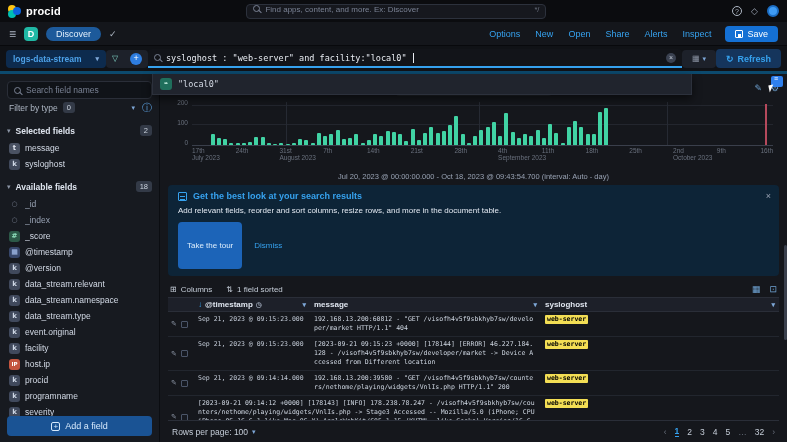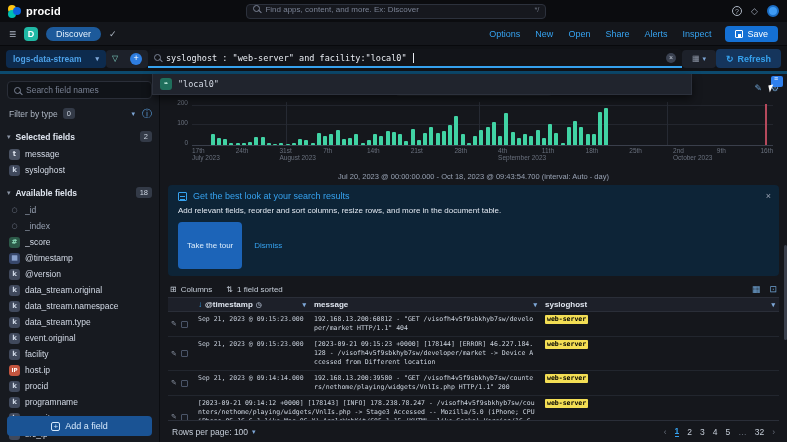--- a/index.html
+++ b/index.html
@@ -57,21 +57,21 @@
   .ac-item { height:20px; display:flex; align-items:center; gap:6px; padding:0 7px; background:#20242d; }
   .ac-icon { width:12px; height:12px; border-radius:3px; background:#1f6f5c; color:#d8fff2; font-size:8px; font-weight:bold; display:flex; align-items:center; justify-content:center; }
   .ac-text { font-family:"DejaVu Sans Mono", monospace; font-size:8.5px; color:#d4dae5; }
 
   
   .content { flex:1; display:flex; min-height:0; background:#15171c; }
 
   
   .sidebar { width:160px; flex:none; background:#171a20; border-right:1px solid #0b0d11; padding:7px 7px 0 7px; display:flex; flex-direction:column; position:relative; overflow:hidden; }
   .fld-search { height:18px; background:#101318; border:1px solid #2a2e38; border-radius:4px; display:flex; align-items:center; gap:5px; padding:0 6px; color:#7a8294; font-size:8.5px; flex:none; }
-  .filter-row { margin-top:6px; display:flex; align-items:center; gap:5px; flex:none; }
+  .filter-row { display:flex; align-items:center; gap:5px; flex:none; }
   .filter-ctl { flex:1; height:17px; display:flex; align-items:center; gap:5px; color:#aeb7c4; font-size:8.5px; padding:0 2px; }
   .cnt-badge { background:#333a47; color:#cdd5e0; font-size:7.5px; border-radius:3px; padding:0 4px; line-height:11px; }
   .filter-ctl .chev { margin-left:auto; }
   .icon-info { color:#5ba0e0; font-size:10px; }
   .sect-hdr { margin-top:9px; display:flex; align-items:center; gap:5px; flex:none; }
   .sect-hdr .chev { color:#8c95a5; }
   .sect-hdr .ttl { color:#dfe5ef; font-weight:bold; font-size:8.5px; }
   .sect-hdr .cnt-badge { margin-left:auto; }
   .fld-list { margin-top:4px; flex:none; }
   .fld-list.grow { flex:1; min-height:0; overflow:hidden; }
@@ -104,21 +104,21 @@
   .gridline { position:absolute; left:0; right:0; height:1px; background:#23262e; }
   .vline { position:absolute; top:0; bottom:0; width:1px; background:#262a33; }
   .bar { position:absolute; bottom:0; width:4px; border-radius:1px 1px 0 0; }
   .now-line { position:absolute; top:2px; bottom:0; width:2px; background:#b5495c; }
   .ylab { position:absolute; left:0; width:20px; text-align:right; font-size:6.5px; color:#69707d; }
   .xtick { position:absolute; top:100%; margin-top:2px; font-size:6.5px; color:#69707d; white-space:nowrap; line-height:7px; }
   .time-range { text-align:center; font-size:7.5px; color:#98a2b3; margin:10px 0 4px; flex:none; }
 
   
   .callout { flex:none; background:#0d2437; border-radius:4px; padding:6px 10px 7px; position:relative; margin-bottom:5px; }
-  .callout-title { display:flex; align-items:center; gap:6px; color:#36a2ef; font-size:9px; font-weight:normal; }
+  .callout-title { display:flex; align-items:center; gap:6px; color:#36a2ef; font-size:9px; font-weight:bold; }
   .icon-table-sm { width:9px; height:9px; border:1px solid #36a2ef; border-radius:1px; position:relative; }
   .icon-table-sm::after { content:""; position:absolute; left:1px; right:1px; top:3px; height:1px; background:#36a2ef; box-shadow:0 3px 0 #36a2ef; }
   .callout-body { margin-top:5px; font-size:8px; color:#e2e8f1; }
   .callout-actions { margin-top:7px; display:flex; align-items:center; gap:12px; }
   .tour-btn { background:#1c64b8; color:#dcedfc; font-size:8px; border-radius:4px; padding:19px 9px; }
   .dismiss-link { color:#36a2ef; font-size:8px; }
   .callout-close { position:absolute; right:8px; top:6px; color:#98a2b3; font-size:9px; }
 
   
   .grid-toolbar { height:16px; display:flex; align-items:center; gap:14px; font-size:8px; color:#c5cdd8; flex:none; padding:0 2px; }
@@ -282,21 +282,21 @@
           <div class="fld-item">
             <span class="tok" style="background: rgb(55, 71, 107); color: rgb(168, 195, 240);">▦</span>
             <span class="fld-name">@timestamp</span>
           </div>
           <div class="fld-item">
             <span class="tok" style="background: rgb(64, 73, 92); color: rgb(205, 214, 228);">k</span>
             <span class="fld-name">@version</span>
           </div>
           <div class="fld-item">
             <span class="tok" style="background: rgb(64, 73, 92); color: rgb(205, 214, 228);">k</span>
-            <span class="fld-name">data_stream.original</span>
+            <span class="fld-name">data_stream.relevant</span>
           </div>
           <div class="fld-item">
             <span class="tok" style="background: rgb(64, 73, 92); color: rgb(205, 214, 228);">k</span>
             <span class="fld-name">data_stream.namespace</span>
           </div>
           <div class="fld-item">
             <span class="tok" style="background: rgb(64, 73, 92); color: rgb(205, 214, 228);">k</span>
             <span class="fld-name">data_stream.type</span>
           </div>
           <div class="fld-item">

